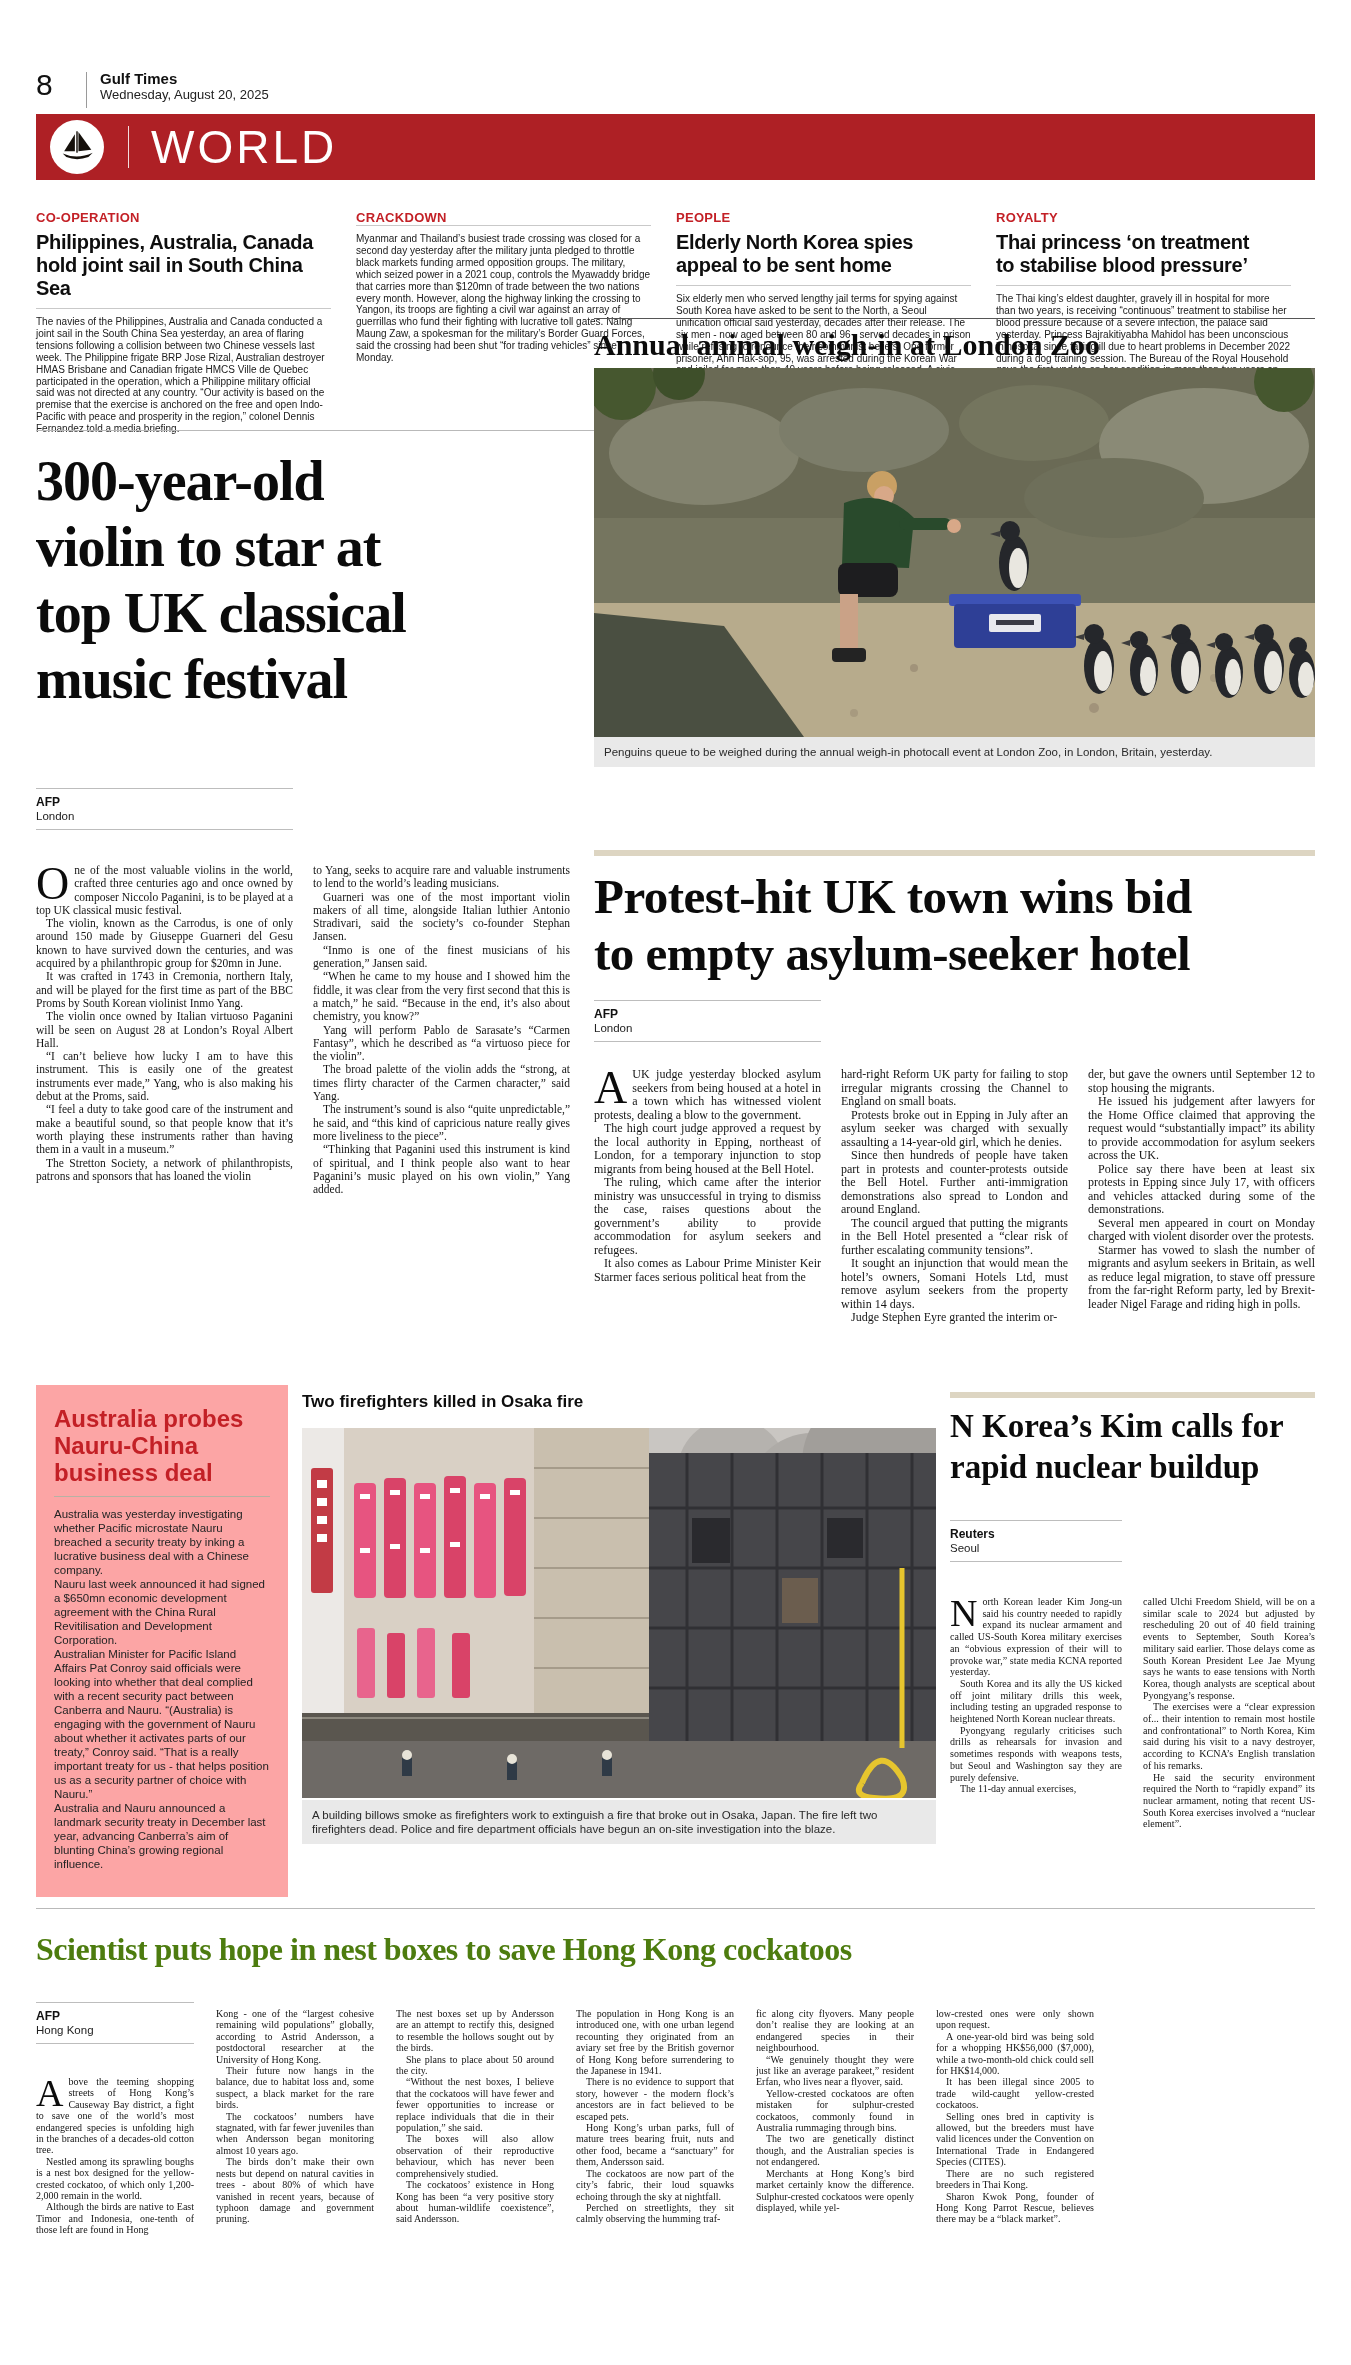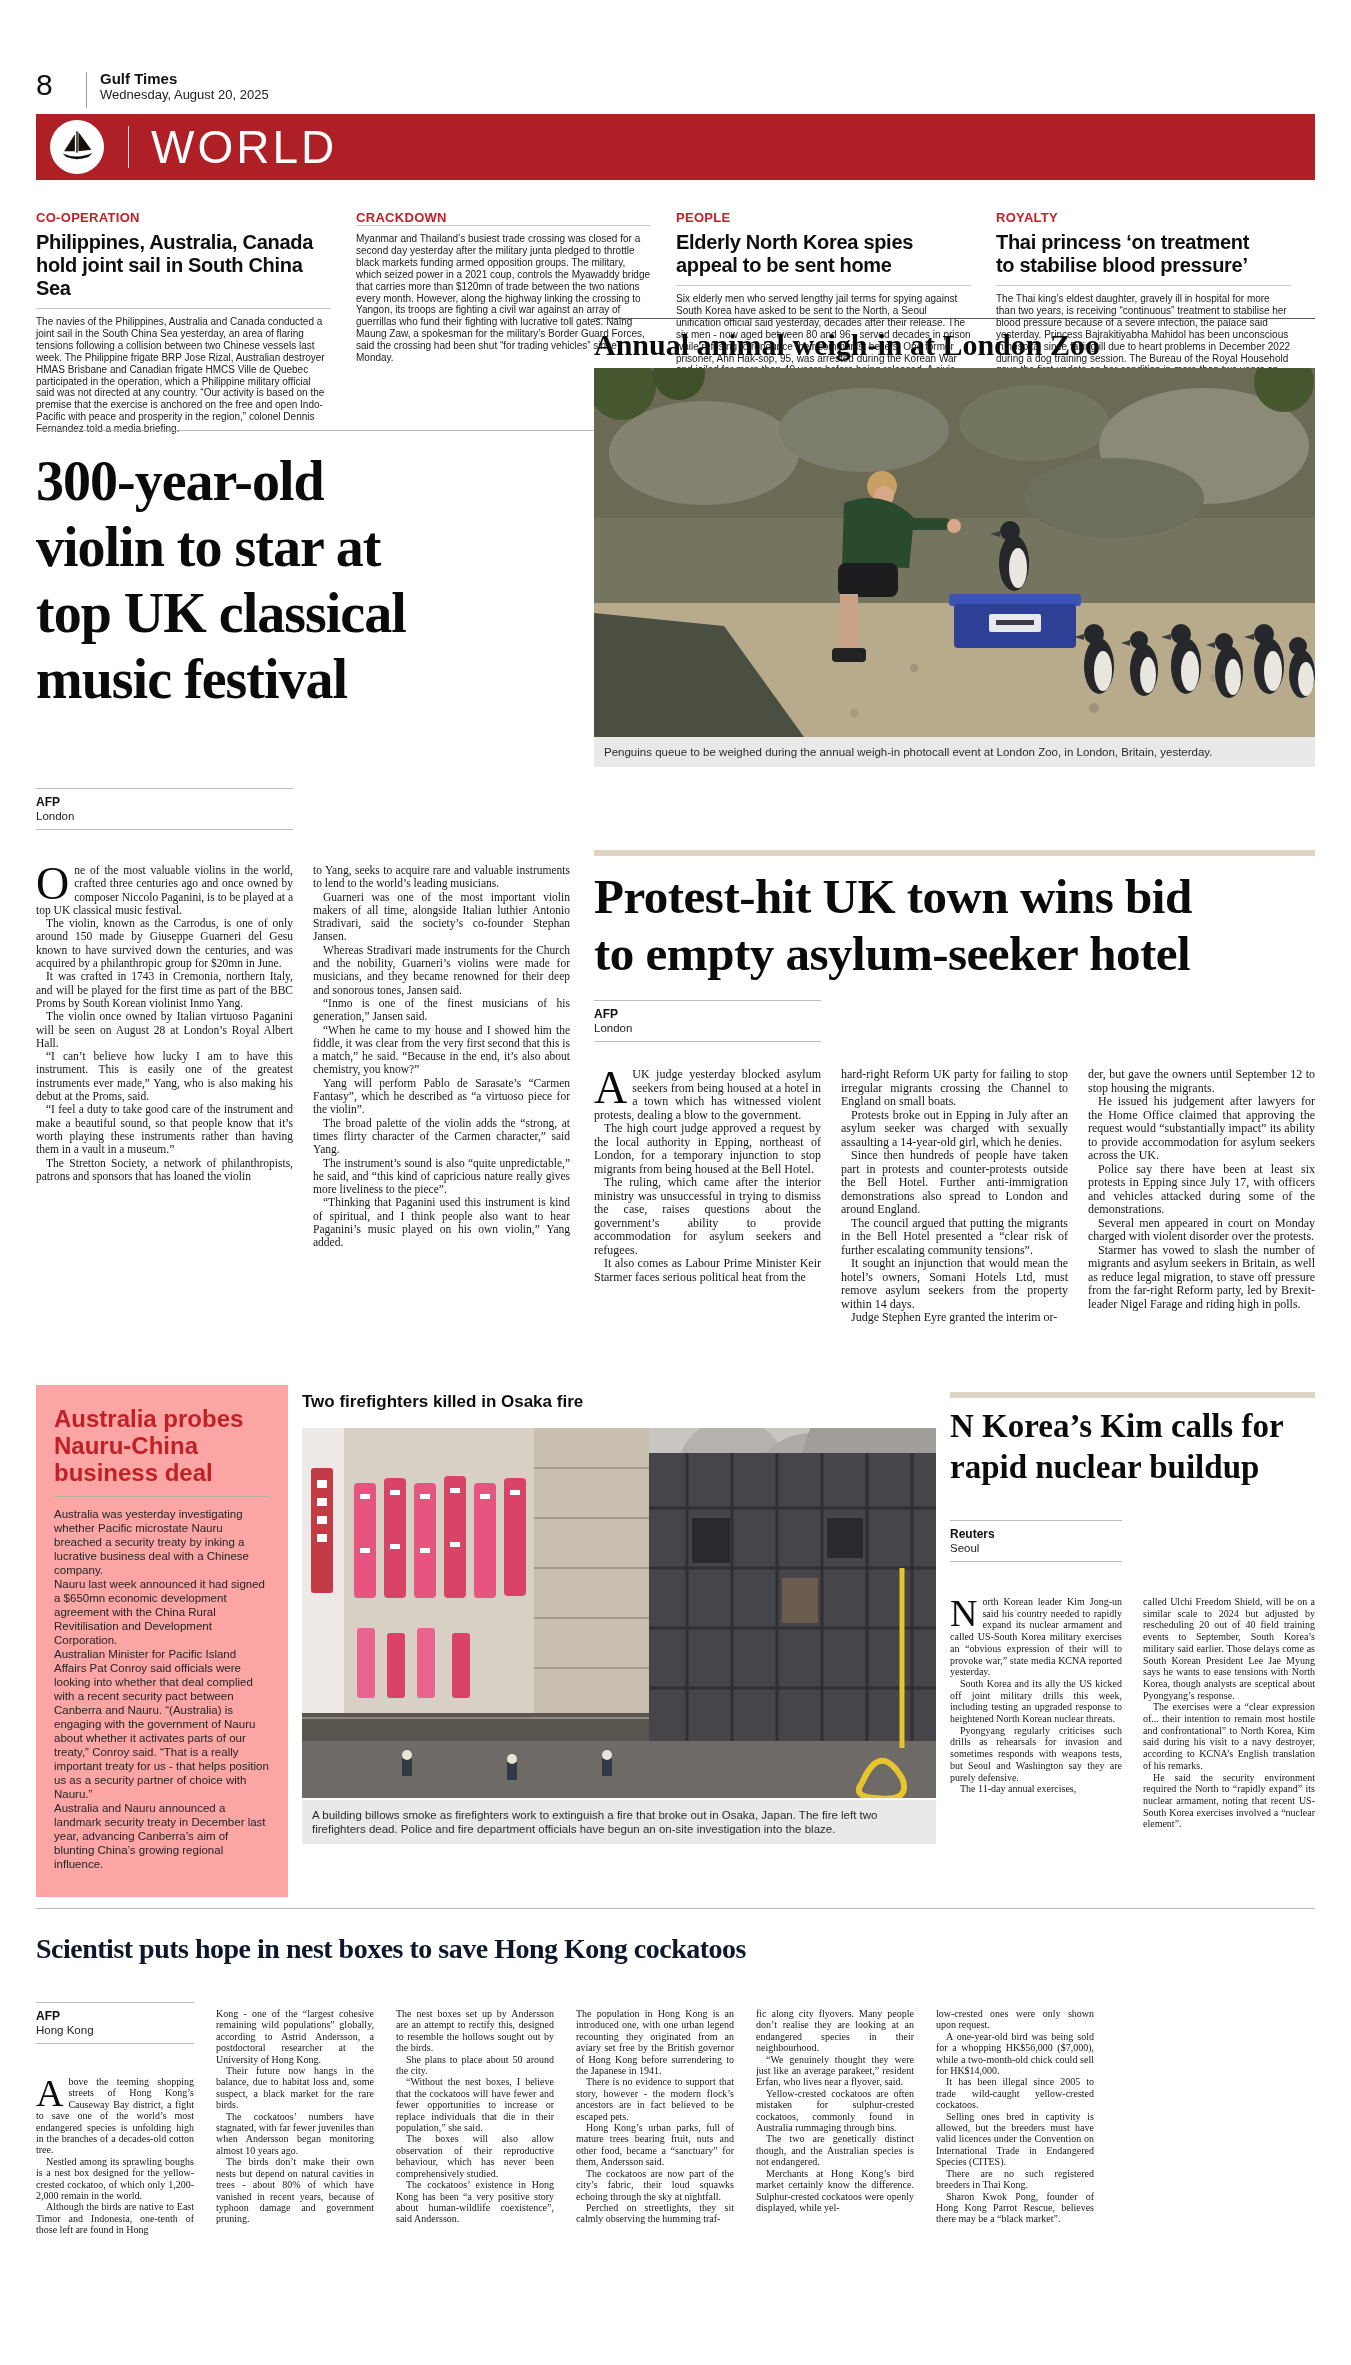--- a/index.html
+++ b/index.html
@@ -25,21 +25,21 @@
   .brief .rule{border-top:1px solid #c9c9c9;margin-bottom:7px;}
   .brief-body{font-size:10px;line-height:11.9px;color:#202020;}
   .hrule{height:1px;background:#b9b9b9;}
   .tanrule{height:6px;background:#ddd5c2;}
   
   .serif{font-family:"Liberation Serif","DejaVu Serif",serif;}
   .headline-xl{font-size:56px;line-height:66px;font-weight:bold;color:#0b0b0b;white-space:pre-line;letter-spacing:-1px;}
   .headline-lg{font-size:49px;line-height:57px;font-weight:bold;color:#0b0b0b;white-space:pre-line;letter-spacing:-.5px;}
   .headline-md{font-size:33px;line-height:41px;font-weight:600;color:#0b0b0b;white-space:pre-line;}
   .headline-zoo{font-size:30px;line-height:34px;font-weight:bold;color:#0b0b0b;}
-  .headline-bottom{font-size:28px;line-height:46px;font-weight:600;color:#0f172a;letter-spacing:-.5px;}
+  .headline-bottom{font-size:32px;line-height:46px;font-weight:600;color:#4d7c0f;letter-spacing:-.5px;}
   .byline{border-top:1px solid #bdbdbd;border-bottom:1px solid #bdbdbd;padding:6px 0 7px 0;}
   .byline .agency{font-weight:bold;font-size:12px;color:#111;}
   .byline .place{font-size:11.5px;color:#222;margin-top:1px;}
   .col p{margin:0;text-align:justify;}
   .rest p{text-indent:10px;}
   .cont p{text-indent:10px;}
   .cont p:first-child{text-indent:0;}
   .v-body{font-size:11.5px;line-height:13.3px;color:#151515;}
   .pr-body{font-size:12px;line-height:13.5px;color:#151515;}
   .nk-body{font-size:10px;line-height:11.7px;color:#151515;}
@@ -124,21 +124,20 @@
       <p>It was crafted in 1743 in Cremonia, northern Italy, and will be played for the first time as part of the BBC Proms by South Korean violinist Inmo Yang.</p>
       <p>The violin once owned by Italian virtuoso Paganini will be seen on August 28 at London’s Royal Albert Hall.</p>
       <p>“I can’t believe how lucky I am to have this instrument. This is easily one of the greatest instruments ever made,” Yang, who is also making his debut at the Proms, said.</p>
       <p>“I feel a duty to take good care of the instrument and make a beautiful sound, so that people know that it’s worth playing these instruments rather than having them in a vault in a museum.”</p>
       <p>The Stretton Society, a network of philanthropists, patrons and sponsors that has loaned the violin</p>
     </div>
 </div>
 <div class="abs serif v-body col cont" style="left:313px;top:864px;width:257px;height:505px;overflow:hidden;">
     <p>to Yang, seeks to acquire rare and valuable instruments to lend to the world’s leading musicians.</p>
     <p>Guarneri was one of the most important violin makers of all time, alongside Italian luthier Antonio Stradivari, said the society’s co-founder Stephan Jansen.</p>
-    <p>Whereas Stradivari made instruments for the Church and the nobility, Guarneri’s violins were made for musicians, and they became renowned for their deep and sonorous tones, Jansen said.</p>
     <p>“Inmo is one of the finest musicians of his generation,” Jansen said.</p>
     <p>“When he came to my house and I showed him the fiddle, it was clear from the very first second that this is a match,” he said. “Because in the end, it’s also about chemistry, you know?”</p>
     <p>Yang will perform Pablo de Sarasate’s “Carmen Fantasy”, which he described as “a virtuoso piece for the violin”.</p>
     <p>The broad palette of the violin adds the “strong, at times flirty character of the Carmen character,” said Yang.</p>
     <p>The instrument’s sound is also “quite unpredictable,” he said, and “this kind of capricious nature really gives more liveliness to the piece”.</p>
     <p>“Thinking that Paganini used this instrument is kind of spiritual, and I think people also want to hear Paganini’s music played on his own violin,” Yang added.</p>
   </div>
 
 <div class="abs hrule" style="left:594px;top:318px;width:721px;background:#555;"></div>
 <div class="abs serif headline-zoo" style="left:594px;top:328px;width:721px;">Annual animal weigh-in at London Zoo</div>

